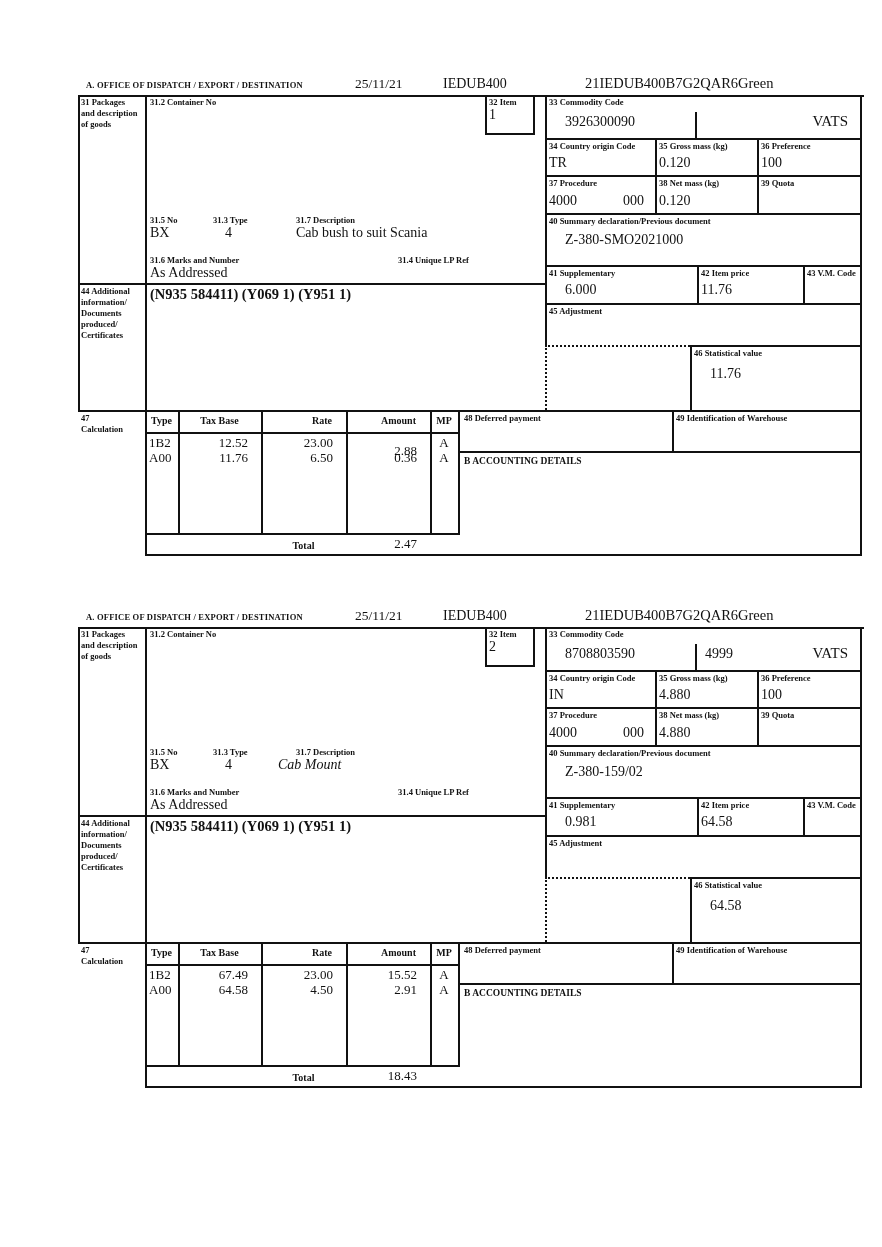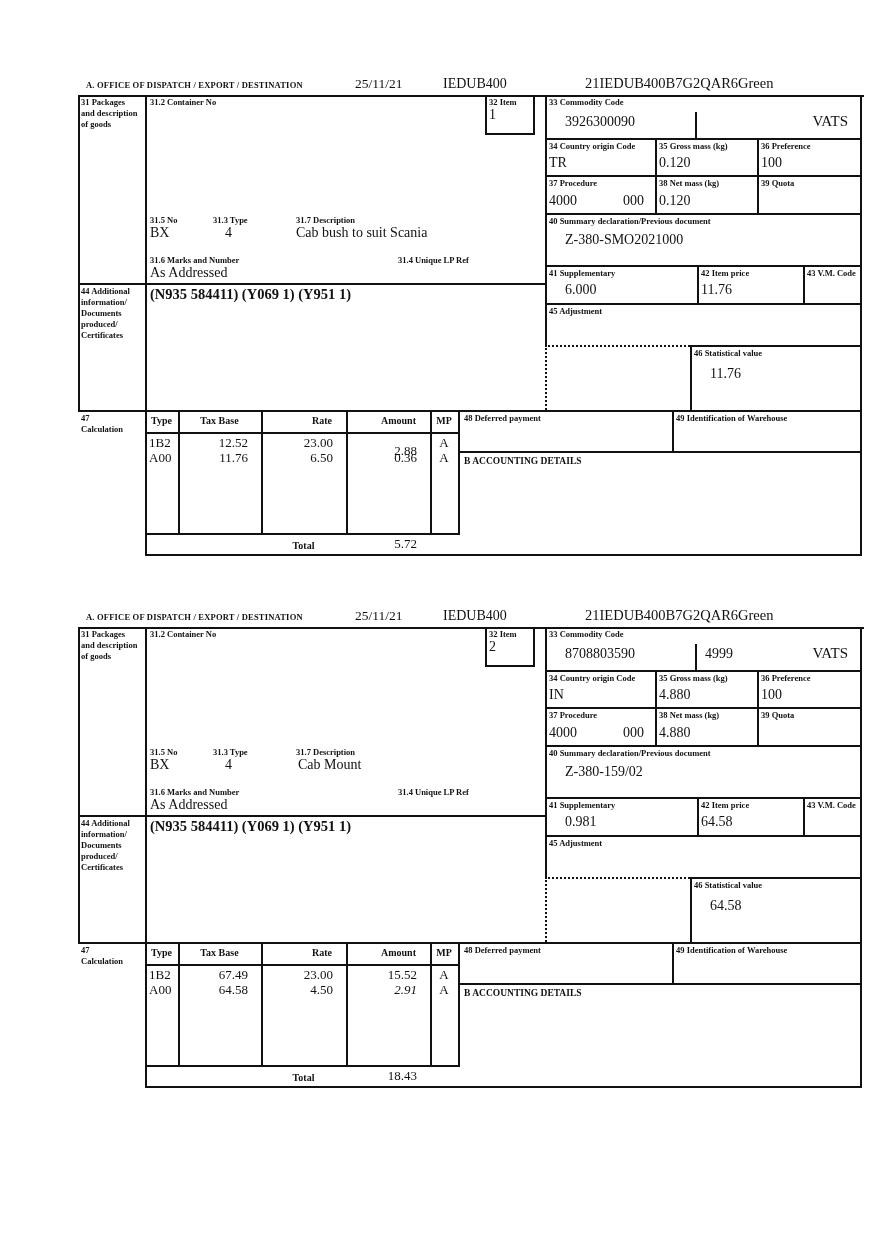--- a/index.html
+++ b/index.html
@@ -146,21 +146,21 @@
       <div class="val tr" style="left:183px;top:341px;width:72px;">23.00</div>
       <div class="val tr" style="left:268px;top:341px;width:71px;margin-top:8px;">2.88</div>
       <div class="val tc" style="left:352px;top:341px;width:28px;">A</div>
       <div class="val" style="left:71px;top:356px;">A00</div>
       <div class="val tr" style="left:100px;top:356px;width:70px;">11.76</div>
       <div class="val tr" style="left:183px;top:356px;width:72px;">6.50</div>
       <div class="val tr" style="left:268px;top:356px;width:71px;">0.36</div>
       <div class="val tc" style="left:352px;top:356px;width:28px;">A</div>
 
       <div class="bhead tc" style="left:183px;top:445px;width:85px;">Total</div>
-      <div class="val tr" style="left:268px;top:442px;width:71px;">5.72</div>
+      <div class="val tr" style="left:268px;top:442px;width:71px;">2.47</div>
     </div>
   </div>
 
   <div class="form" style="top:604px;">
     <div class="fh">
       <div class="fh-label">A.  OFFICE OF DISPATCH / EXPORT / DESTINATION</div>
       <div class="fh-date">25/11/21</div>
       <div class="fh-office">IEDUB400</div>
       <div class="fh-ref">21IEDUB400B7G2QAR6Green</div>
     </div>
@@ -205,21 +205,21 @@
       <div class="lbl wrap" style="left:3px;top:2px;width:58px;">31 Packages and description of goods</div>
       <div class="lbl" style="left:72px;top:2px;">31.2 Container No</div>
       <div class="lbl" style="left:411px;top:2px;">32 Item</div>
       <div class="val f14" style="left:411px;top:12px;">2</div>
 
       <div class="lbl" style="left:72px;top:120px;">31.5 No</div>
       <div class="lbl" style="left:135px;top:120px;">31.3 Type</div>
       <div class="lbl" style="left:218px;top:120px;">31.7 Description</div>
       <div class="val f14" style="left:72px;top:130px;">BX</div>
       <div class="val f14" style="left:147px;top:130px;">4</div>
-      <div class="val f14" style="left:220px;top:130px;">Cab Mount</div>
+      <div class="val f14" style="left:200px;top:130px;font-style:italic;">Cab Mount</div>
 
       <div class="lbl" style="left:72px;top:160px;">31.6 Marks and Number</div>
       <div class="lbl" style="left:320px;top:160px;">31.4 Unique LP Ref</div>
       <div class="val f14" style="left:72px;top:170px;">As Addressed</div>
 
       <div class="lbl wrap" style="left:3px;top:191px;width:52px;">44 Additional information/ Documents produced/ Certificates</div>
       <div class="val f145" style="left:72px;top:192px;">(N935 584411) (Y069 1) (Y951 1)</div>
 
       <div class="lbl" style="left:471px;top:2px;">33 Commodity Code</div>
       <div class="val f14" style="left:487px;top:19px;">8708803590</div>
@@ -265,21 +265,21 @@
       <div class="bhead tc" style="left:352px;top:320px;width:28px;">MP</div>
 
       <div class="val" style="left:71px;top:341px;">1B2</div>
       <div class="val tr" style="left:100px;top:341px;width:70px;">67.49</div>
       <div class="val tr" style="left:183px;top:341px;width:72px;">23.00</div>
       <div class="val tr" style="left:268px;top:341px;width:71px;">15.52</div>
       <div class="val tc" style="left:352px;top:341px;width:28px;">A</div>
       <div class="val" style="left:71px;top:356px;">A00</div>
       <div class="val tr" style="left:100px;top:356px;width:70px;">64.58</div>
       <div class="val tr" style="left:183px;top:356px;width:72px;">4.50</div>
-      <div class="val tr" style="left:268px;top:356px;width:71px;font-style:italic;">2.91</div>
+      <div class="val tr" style="left:268px;top:356px;width:71px;">2.91</div>
       <div class="val tc" style="left:352px;top:356px;width:28px;">A</div>
 
       <div class="bhead tc" style="left:183px;top:445px;width:85px;">Total</div>
       <div class="val tr" style="left:268px;top:442px;width:71px;">18.43</div>
     </div>
   </div>
 
 </div>
 
 </body></html>

